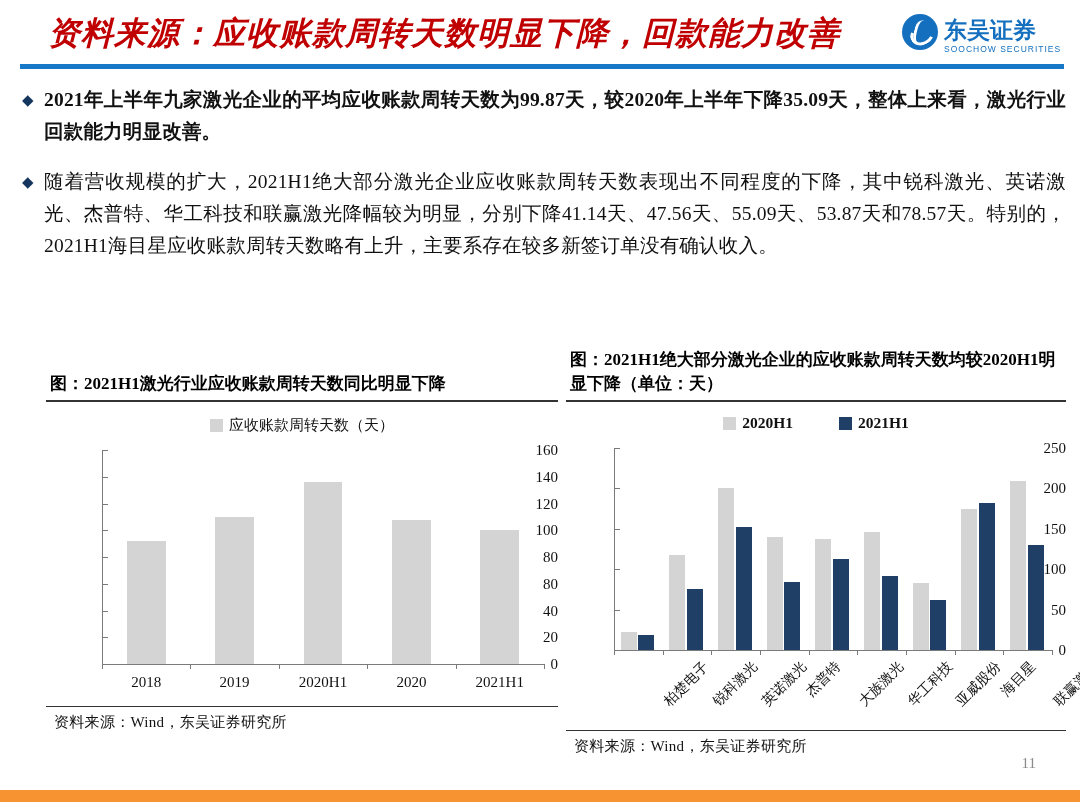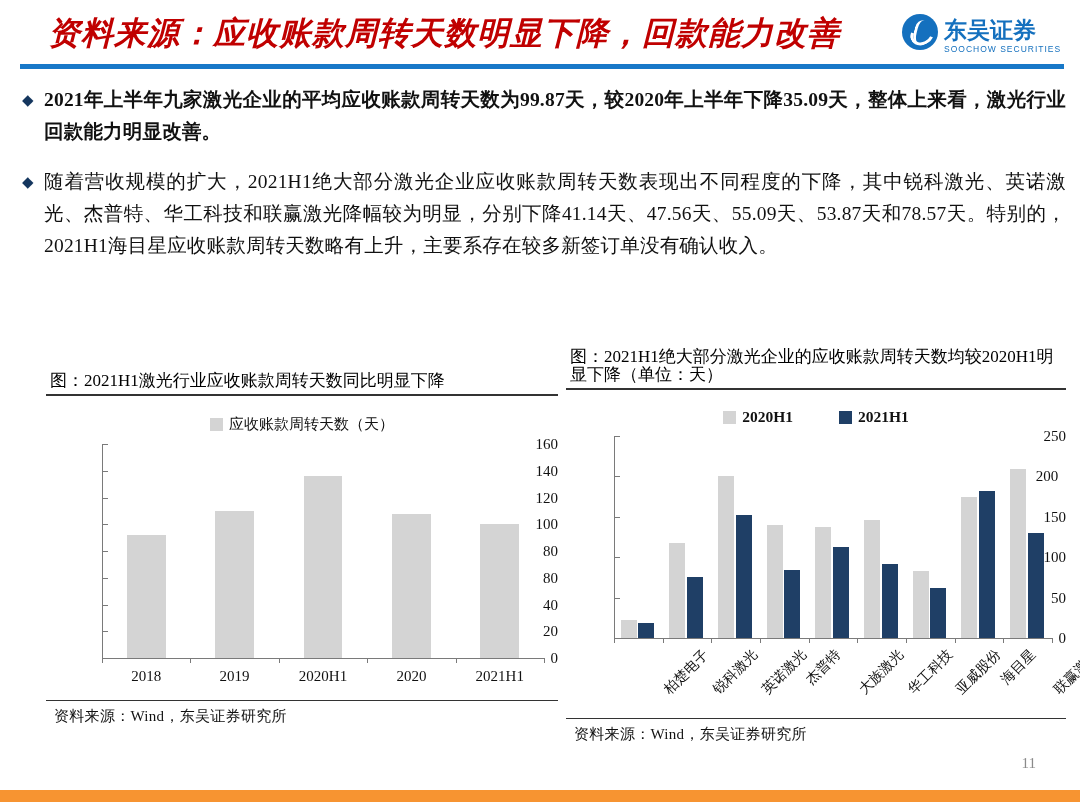--- a/index.html
+++ b/index.html
@@ -137,22 +137,22 @@
   
   .panel {
     position: absolute;
     box-sizing: border-box;
   }
   .panel-left  { left: 22px;  top: 372px; width: 512px; height: 398px; margin-left: 24px; }
   .panel-right { left: 566px; top: 348px; width: 500px; height: 422px; }
 
   .panel-caption {
     font-size: 17px;
-    font-weight: normal;
-    line-height: 18px;
+    font-weight: bold;
+    line-height: 24px;
     color: #000;
     padding: 0 2px 4px 4px;
   }
   .panel-rule-top {
     border-top: 2.5px solid #333;
     width: 100%;
   }
   .panel-rule-bottom {
     border-top: 1.5px solid #333;
     width: 100%;
@@ -162,21 +162,21 @@
     color: #111;
     padding: 6px 2px 0 8px;
     letter-spacing: 0.3px;
   }
   .chart-area { position: relative; width: 100%; }
 
   
   .legend-row {
     display: flex;
     justify-content: center;
-    align-items: flex-end;
+    align-items: flex-start;
     gap: 46px;
     height: 24px;
   }
   .legend-item { display: flex; align-items: center; gap: 6px; }
   .legend-swatch { width: 13px; height: 13px; display: inline-block; }
   .legend-label {
     font-size: 15.5px;
     font-weight: bold;
     color: #111;
     white-space: nowrap;
@@ -334,21 +334,21 @@
         <div class="axis-v" style="left: 48px; top: 10px; height: 202px;"></div>
         <div class="axis-h" style="left: 48px; top: 212px; width: 438px;"></div>
         <div class="ytick" style="top: 212px; width: 38px;">0</div>
         <div class="tickmark" style="left: 48px; top: 212px;"></div>
         <div class="ytick" style="top: 171.6px; width: 38px;">50</div>
         <div class="tickmark" style="left: 48px; top: 171.6px;"></div>
         <div class="ytick" style="top: 131.2px; width: 38px;">100</div>
         <div class="tickmark" style="left: 48px; top: 131.2px;"></div>
         <div class="ytick" style="top: 90.8px; width: 38px;">150</div>
         <div class="tickmark" style="left: 48px; top: 90.8px;"></div>
-        <div class="ytick" style="top: 50.4px; width: 38px; text-align: center;">200</div>
+        <div class="ytick" style="top: 50.4px; width: 38px;">200</div>
         <div class="tickmark" style="left: 48px; top: 50.4px;"></div>
         <div class="ytick" style="top: 10px; width: 38px;">250</div>
         <div class="tickmark" style="left: 48px; top: 10px;"></div>
         <div class="bar" title="2020H1 柏楚电子: 22" style="left: 54.8133px; width: 16.02px; height: 17.776px; bottom: 76px; background: rgb(212, 212, 212);"></div>
         <div class="bar" title="2021H1 柏楚电子: 18" style="left: 72.3333px; width: 16.02px; height: 14.544px; bottom: 76px; background: rgb(31, 63, 102);"></div>
         <div class="axis-v" style="left: 48px; top: 212px; height: 5px;"></div>
         <div class="xtick-rot" style="left: 78.1733px; top: 220px;">柏楚电子</div>
         <div class="bar" title="2020H1 锐科激光: 117" style="left: 103.48px; width: 16.02px; height: 94.536px; bottom: 76px; background: rgb(212, 212, 212);"></div>
         <div class="bar" title="2021H1 锐科激光: 76" style="left: 121px; width: 16.02px; height: 61.408px; bottom: 76px; background: rgb(31, 63, 102);"></div>
         <div class="axis-v" style="left: 96.6667px; top: 212px; height: 5px;"></div>

